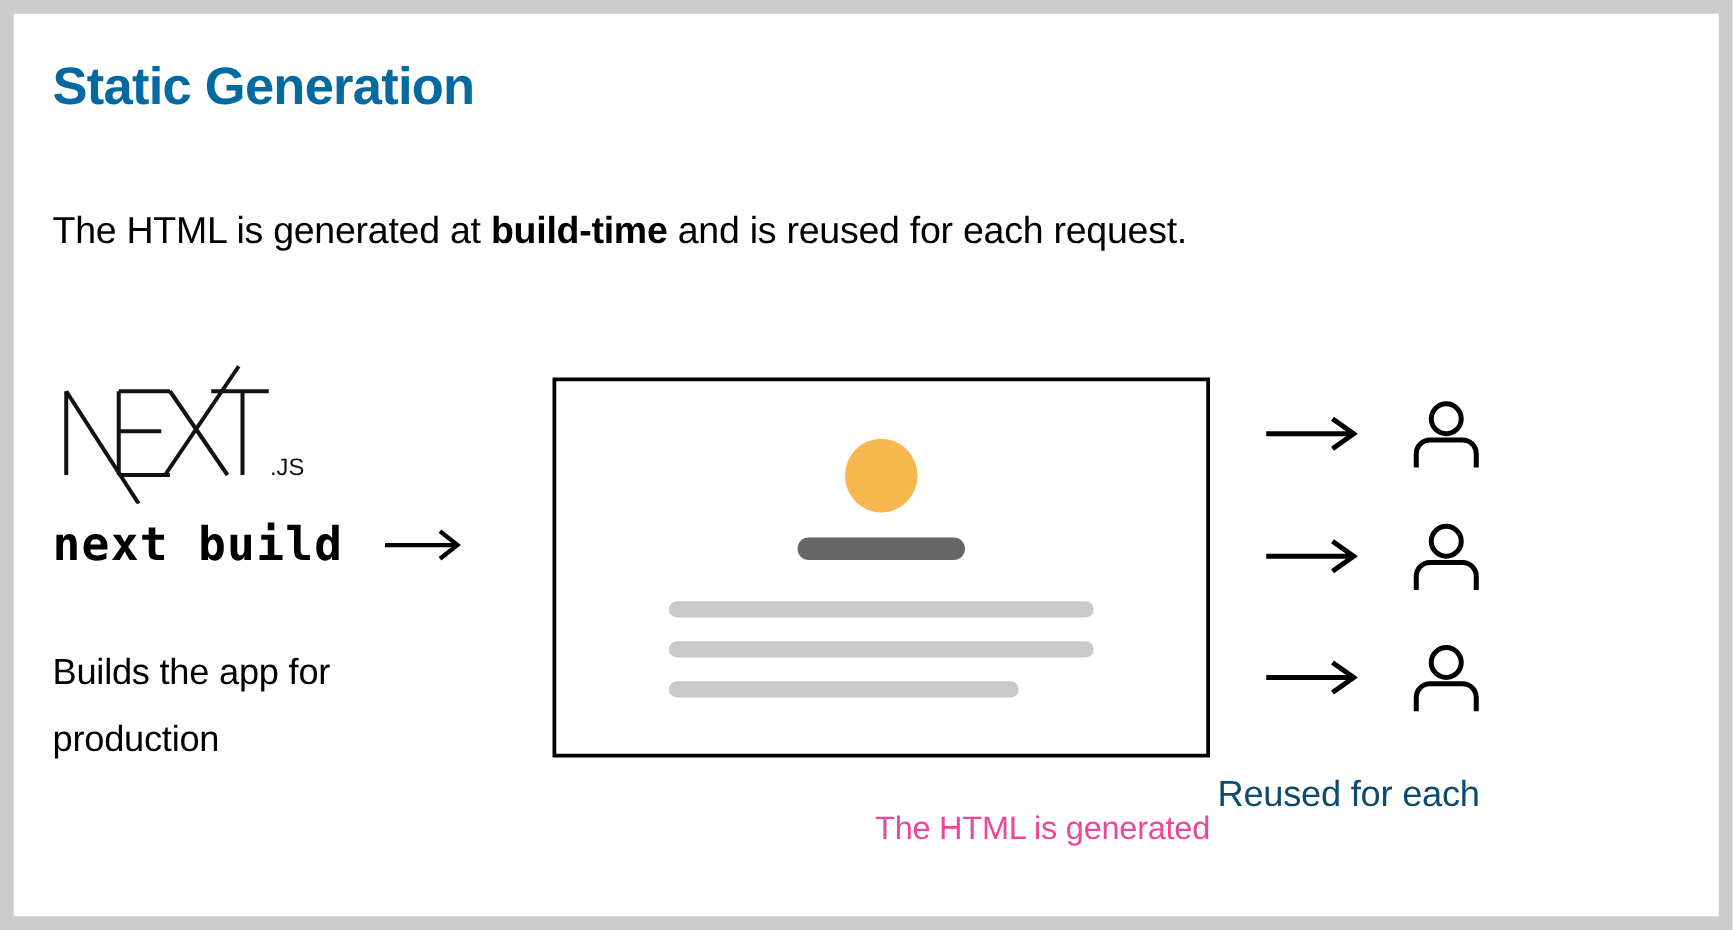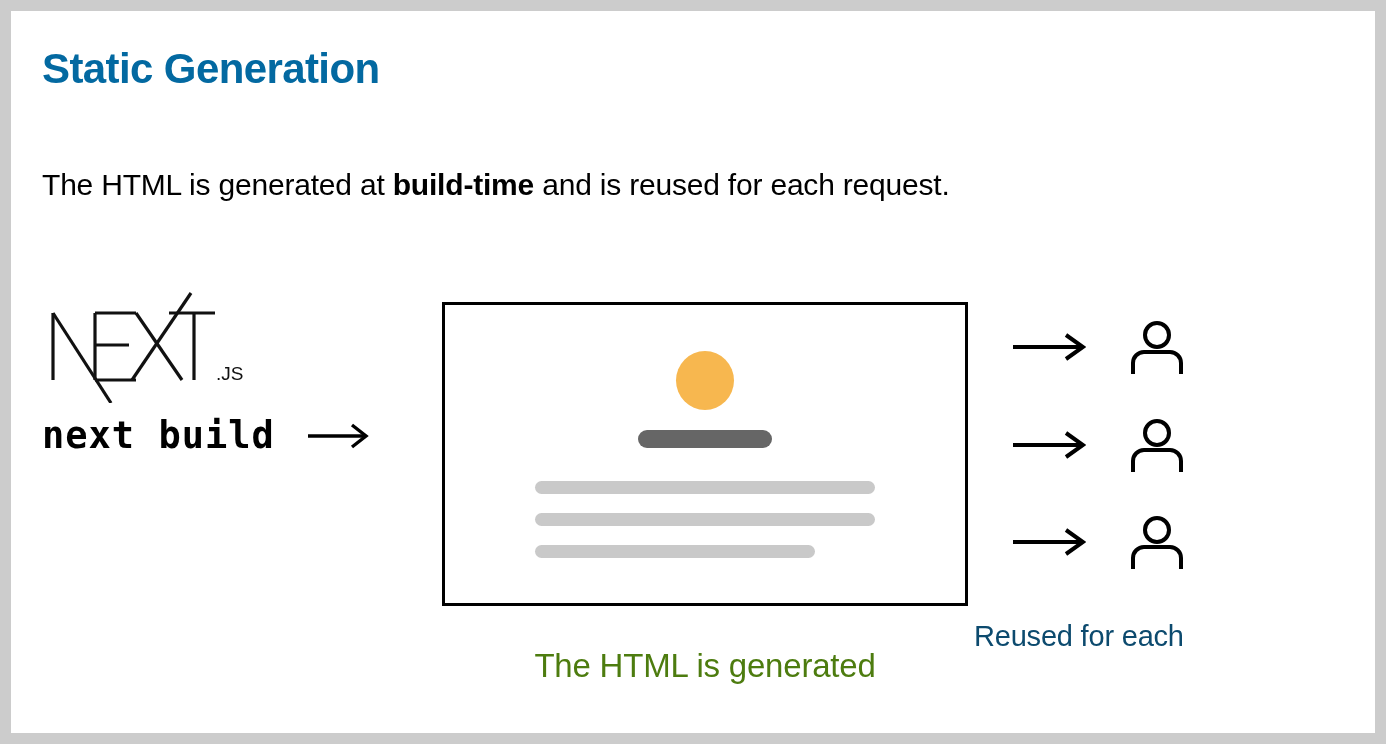--- a/index.html
+++ b/index.html
@@ -125,23 +125,23 @@
   }
   #mockup-text-bar-1 { top: 176px; width: 340px; }
   #mockup-text-bar-2 { top: 208px; width: 340px; }
   #mockup-text-bar-3 { top: 240px; width: 280px; margin-left: -30px; }
 
   #mockup-caption {
     position: absolute;
     left: 431px;
     top: 636px;
     width: 526px;
-    text-align: center;
-    font-size: 33px;
-    color: #4d7c0f;
+    text-align: right;
+    font-size: 26px;
+    color: #ec4899;
     letter-spacing: -0.2px;
   }
 
   
   .request-row {
     position: absolute;
     display: flex;
     align-items: center;
     gap: 42px;
   }
@@ -197,20 +197,24 @@
   <div id="build-command">
     <span>next build</span>
     <svg class="cmd-arrow" viewBox="0 0 62 26">
       <g stroke="#000000" stroke-width="3.4" fill="none" stroke-linecap="butt" stroke-linejoin="miter">
         <line x1="1" y1="13" x2="58" y2="13"></line>
         <polyline points="45,2 59,13 45,24"></polyline>
       </g>
     </svg>
   </div>
 
+  <div id="build-description">
+    <div>Builds the app for</div>
+    <div>production</div>
+  </div>
 
   <div id="page-mockup" style="border-color: rgb(0, 0, 0);">
     <div id="mockup-avatar" style="background: rgb(247, 183, 79);"></div>
     <div id="mockup-title-bar" style="background: rgb(102, 102, 102);"></div>
     <div class="mockup-text-bar" id="mockup-text-bar-1" style="background: rgb(201, 201, 201);"></div>
     <div class="mockup-text-bar" id="mockup-text-bar-2" style="background: rgb(201, 201, 201);"></div>
     <div class="mockup-text-bar" id="mockup-text-bar-3" style="background: rgb(201, 201, 201);"></div>
   </div>
 
   <div id="mockup-caption">The HTML is generated</div>

